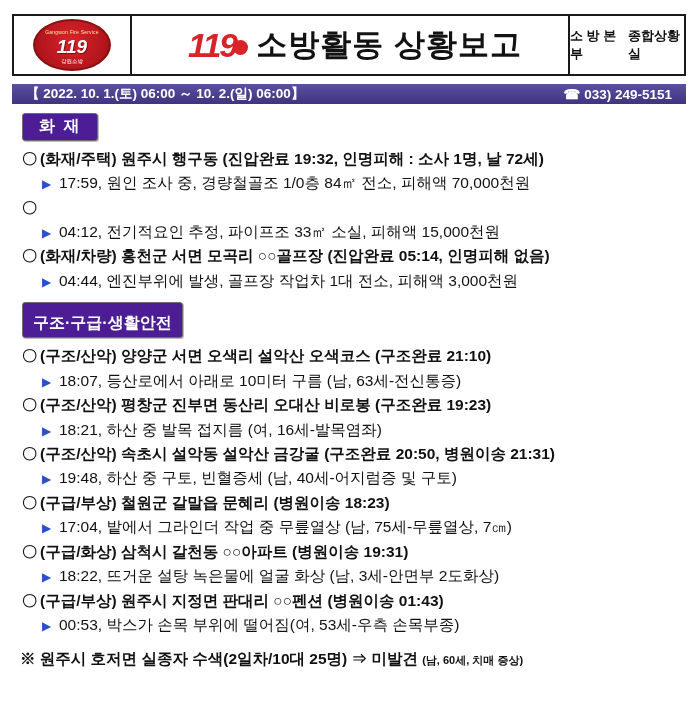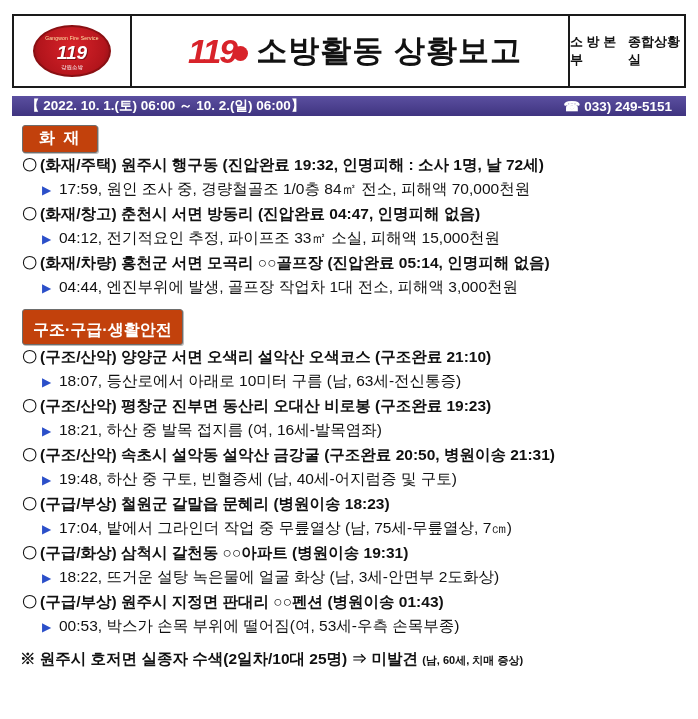--- a/index.html
+++ b/index.html
@@ -15,21 +15,21 @@
     background: #ffffff;
     padding: 0;
   }
 
   
   .header {
     display: flex;
     align-items: stretch;
     border: 2px solid #1a1a1a;
     margin: 14px 12px 0 12px;
-    height: 74px;
+    height: 62px;
   }
   .header-logo {
     width: 118px;
     border-right: 2px solid #1a1a1a;
     display: flex;
     align-items: center;
     justify-content: center;
     background: #fff;
   }
   .badge {
@@ -121,23 +121,23 @@
     justify-content: space-between;
     padding: 0 14px;
     color: #ffffff;
     font-size: 13.5px;
     font-weight: bold;
   }
   .period-right { font-size: 13.5px; }
 
   
   .section-head {
-    margin: 9px 0 0 22px;
+    margin: 9px 0 6px 22px;
     display: inline-block;
-    background: #c2410c;
+    background: #4c1d95;
     color: #ffffff;
     font-size: 16px;
     font-weight: bold;
     padding: 2px 16px 3px 16px;
     border: 1px solid #6d6d6d;
     border-radius: 3px;
     letter-spacing: 2px;
     box-shadow: 1px 1px 0 #bdbdbd;
   }
   .section-head.wide { letter-spacing: 0px; padding: 10px 10px 3px 10px; }
@@ -216,21 +216,20 @@
         <span><span class="txt-main">(화재/주택) 원주시 행구동</span> <span class="txt-paren">(진압완료 19:32, 인명피해 : 소사 1명, 날 72세)</span></span>
       </div>
 
       <div class="line minor">
         <span class="bullet-tri">▶</span>
         <span class="txt-main">17:59, 원인 조사 중, 경량철골조 1/0층 84㎡ 전소, 피해액 70,000천원</span>
       </div>
 
       <div class="line major">
         <span class="bullet-o">〇</span>
-        <span><span class="txt-main">(화재/창고) 춘천시 서면 방동리</span> <span class="txt-paren">(진압완료 04:47, 인명피해 없음)</span></span>
       </div>
 
       <div class="line minor">
         <span class="bullet-tri">▶</span>
         <span class="txt-main">04:12, 전기적요인 추정, 파이프조 33㎡ 소실, 피해액 15,000천원</span>
       </div>
 
       <div class="line major">
         <span class="bullet-o">〇</span>
         <span><span class="txt-main">(화재/차량) 홍천군 서면 모곡리 ○○골프장</span> <span class="txt-paren">(진압완료 05:14, 인명피해 없음)</span></span>

